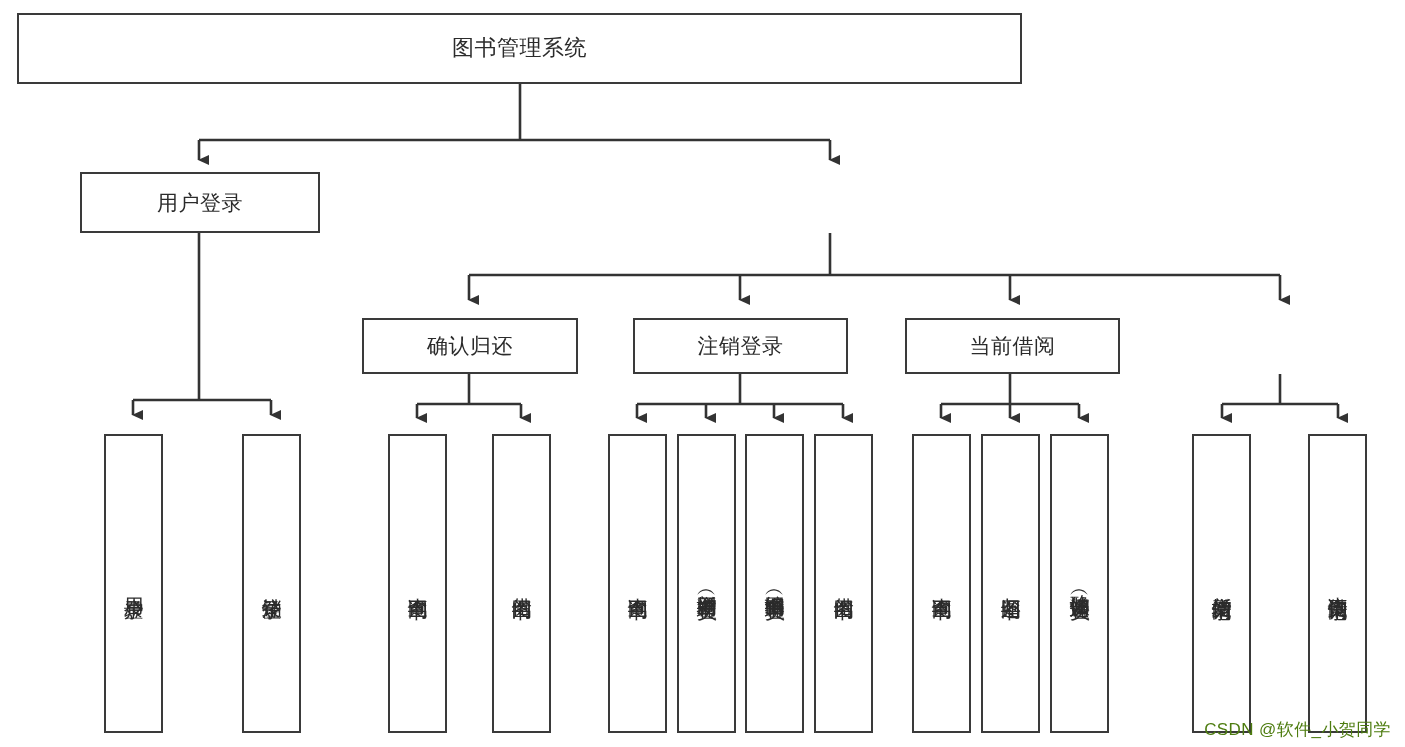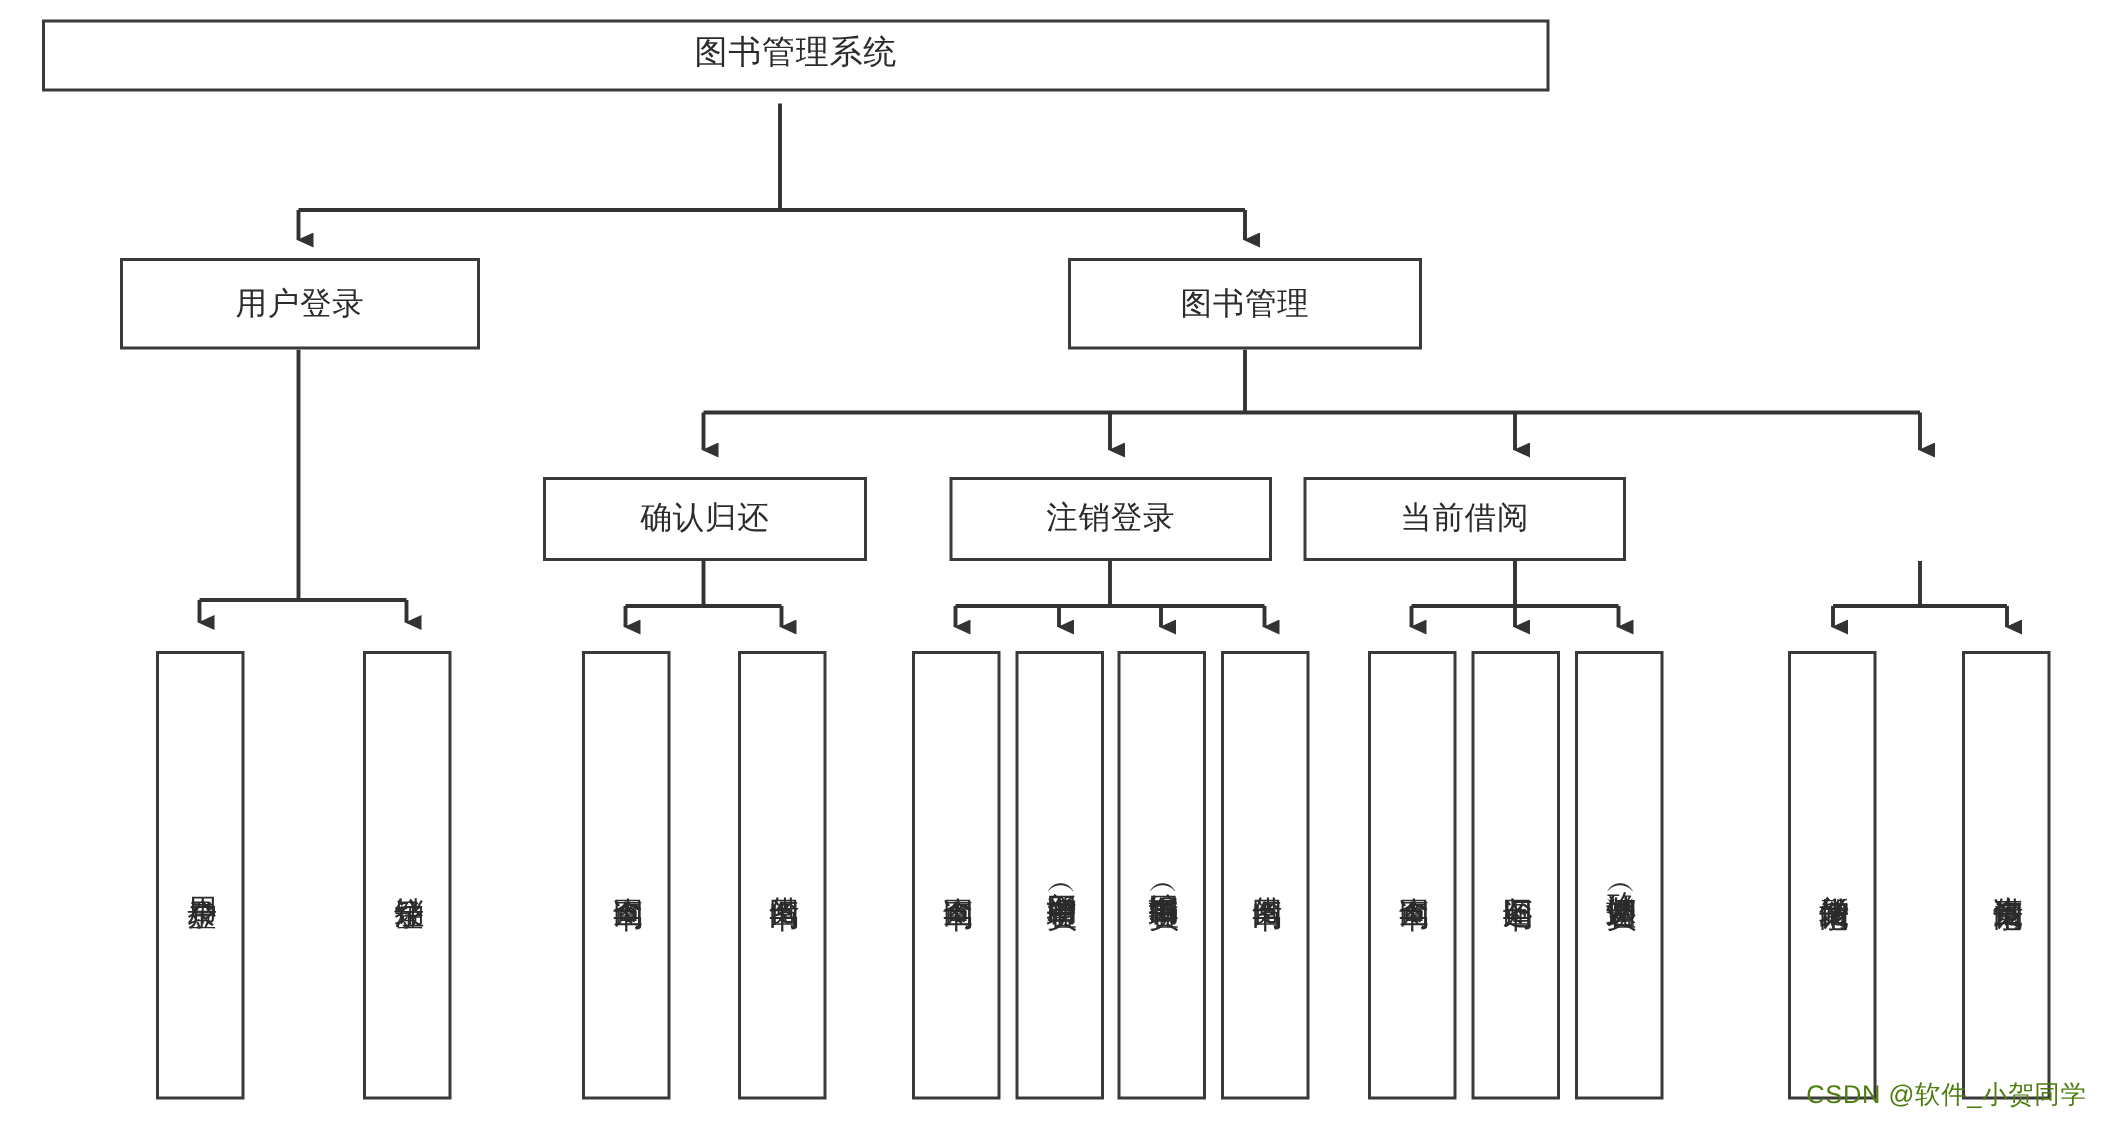--- a/index.html
+++ b/index.html
@@ -121,38 +121,35 @@
       <path d="M1010,404 L1010,418" marker-end="url(#arrowDown)"></path>
       <path d="M1079,404 L1079,418" marker-end="url(#arrowDown)"></path>
 
       <path d="M1280,374 L1280,404"></path>
       <path d="M1222,404 L1338,404"></path>
       <path d="M1222,404 L1222,418" marker-end="url(#arrowDown)"></path>
       <path d="M1338,404 L1338,418" marker-end="url(#arrowDown)"></path>
     </g>
   </svg>
 
-  <div class="node root" style="left:28px; top:13px; width:1005px; height:48px;font-family:Liberation Mono, monospace;">
+  <div class="node root" style="left:17px; top:13px; width:1005px; height:71px;">
     <span class="label-h">图书管理系统</span>
   </div>
 
   <div class="node" style="left:80px; top:172px; width:240px; height:61px;">
     <span class="label-h">用户登录</span>
-  </div>
-  <div class="node" style="left:712px; top:172px; width:236px; height:61px;">
-    <span class="label-h">图书管理</span>
   </div>
 
   <div class="node" style="left:362px; top:318px; width:216px; height:56px;">
     <span class="label-h">确认归还</span>
   </div>
   <div class="node" style="left:633px; top:318px; width:215px; height:56px;">
     <span class="label-h">注销登录</span>
   </div>
-  <div class="node" style="left:869px; top:318px; width:215px; height:56px;">
+  <div class="node" style="left:905px; top:318px; width:215px; height:56px;">
     <span class="label-h">当前借阅</span>
   </div>
 
   <div class="node vertical" style="left:104px; top:434px; width:59px; height:299px;">
     <span class="label-v">用户登录</span>
   </div>
   <div class="node vertical" style="left:242px; top:434px; width:59px; height:299px;">
     <span class="label-v">注销登录</span>
   </div>
 

